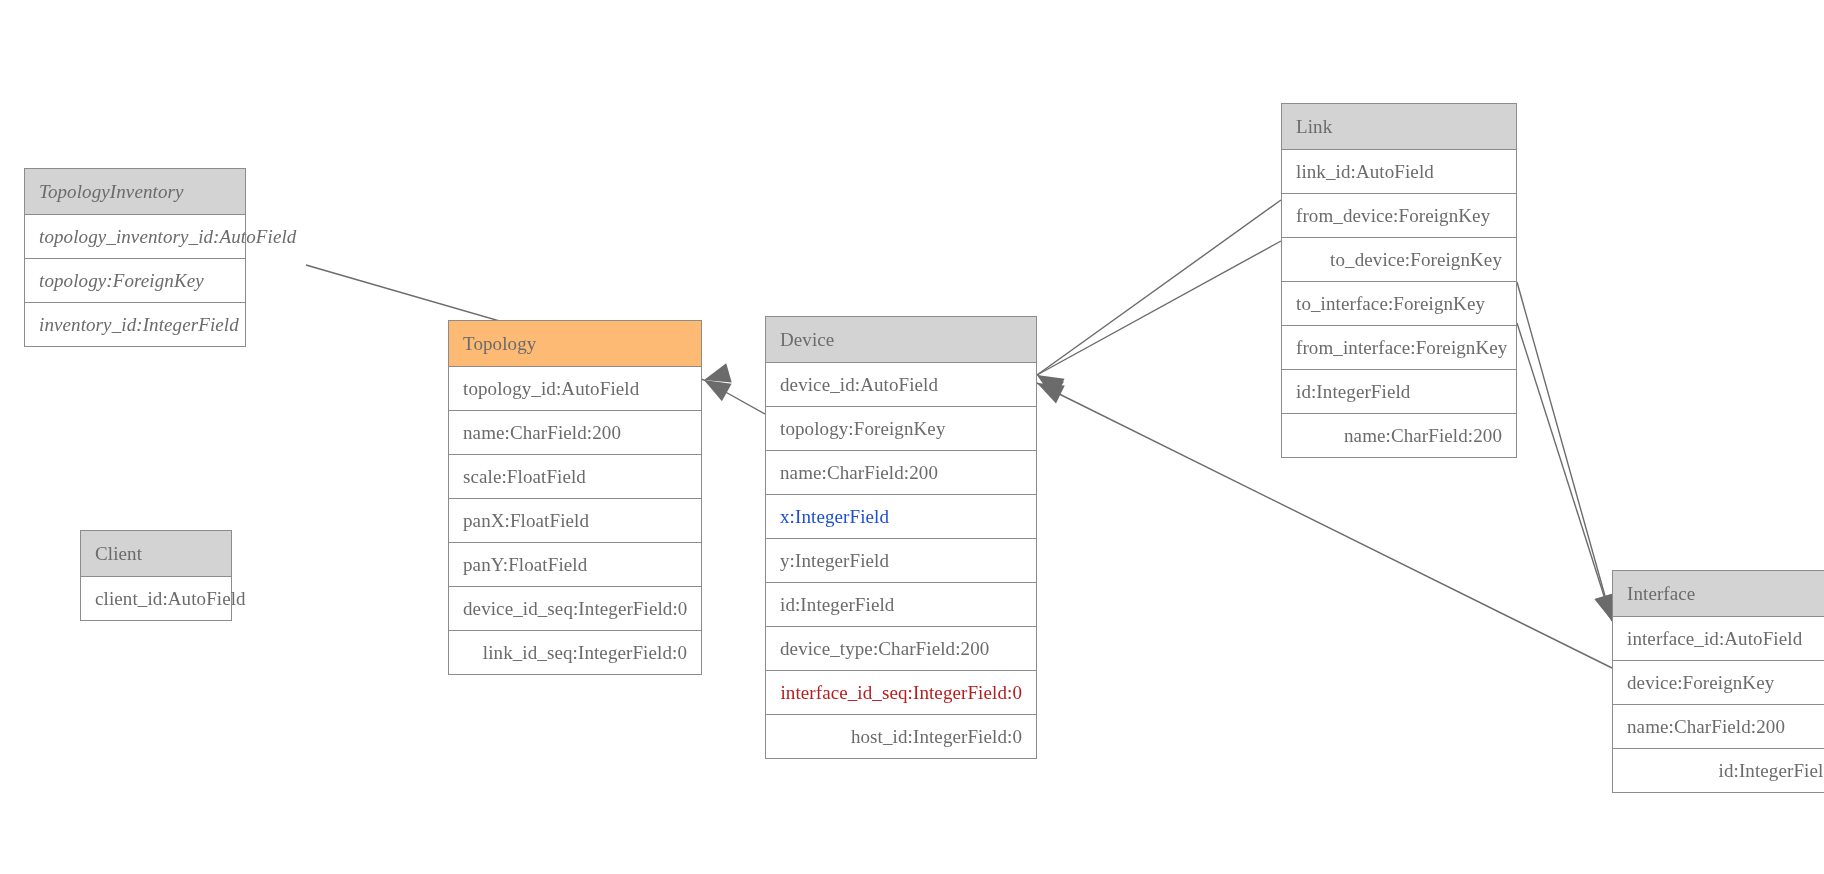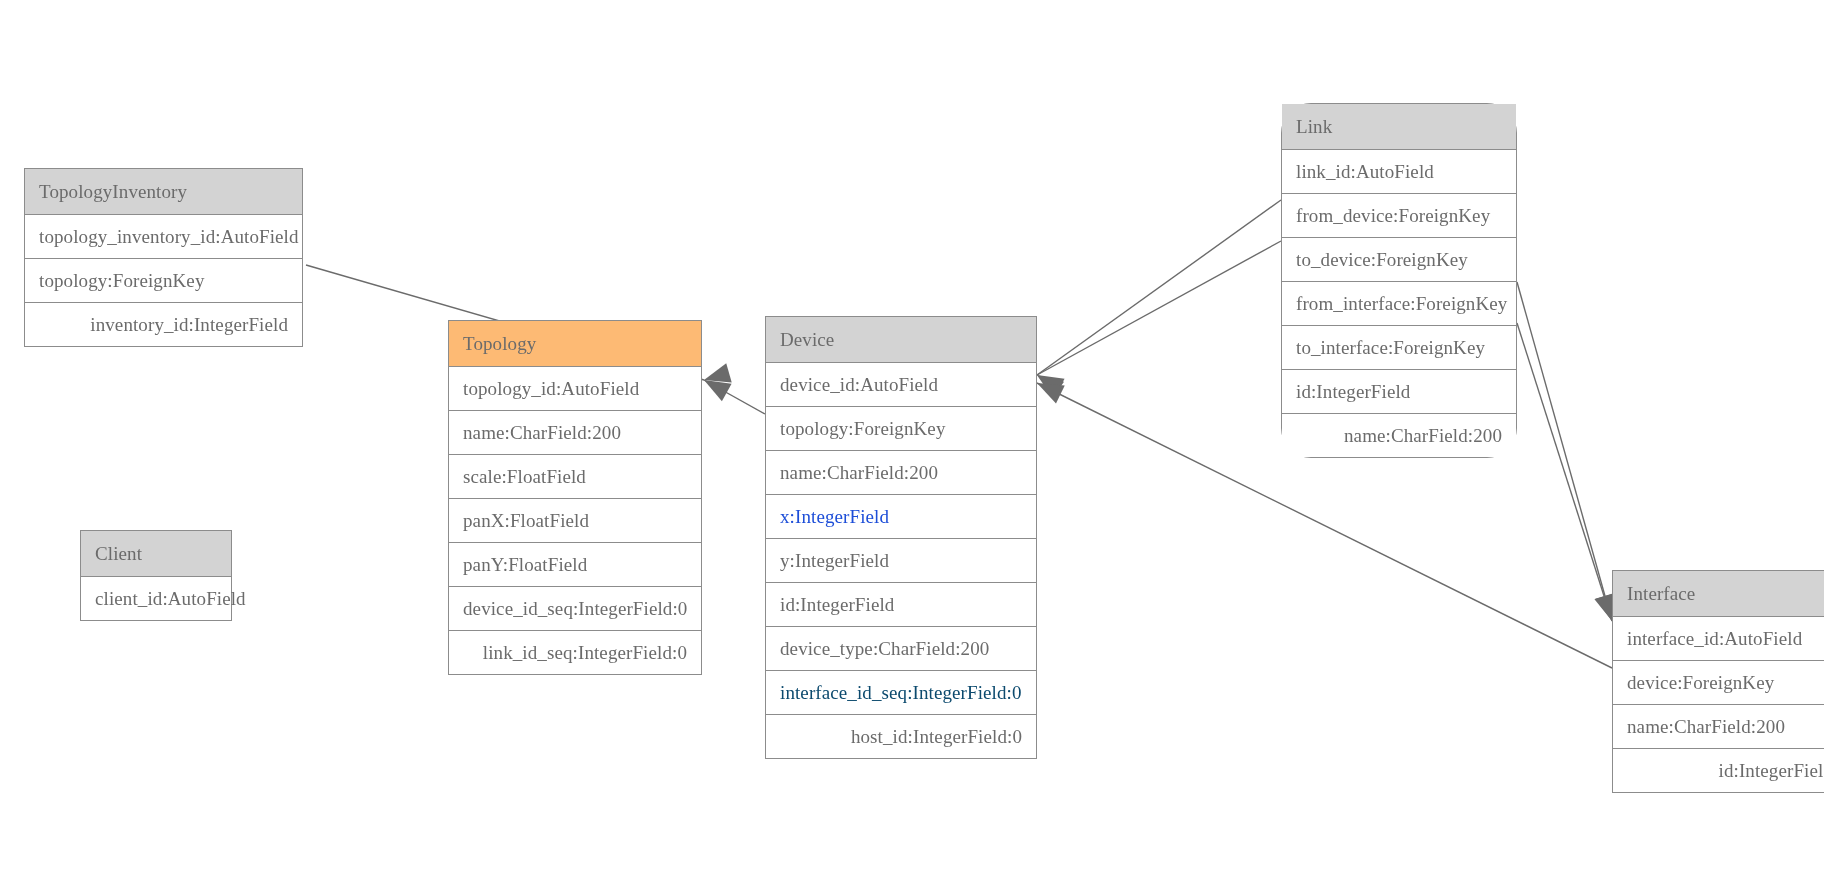--- a/index.html
+++ b/index.html
@@ -87,21 +87,21 @@
         <path d="M1517,282 L1612,621" stroke="#6b6b6b" stroke-width="1.4" fill="none"></path>
         <polygon points="0,0 -26,-10 -26,10" fill="#6b6b6b" transform="translate(1612,621) rotate(74)"></polygon>
       </g>
       <g>
         <path d="M1517,323 L1612,621" stroke="#6b6b6b" stroke-width="1.4" fill="none"></path>
         <polygon points="0,0 -26,-10 -26,10" fill="#6b6b6b" transform="translate(1612,621) rotate(72)"></polygon>
       </g>
     </svg>
 
   <div id="entities">
-      <div class="entity" style="left: 24px; top: 168px; width: 279px; border-color: rgb(140, 140, 140);">
+      <div class="entity" style="left: 24px; top: 168px; width: 222px; border-color: rgb(140, 140, 140); font-style: italic;">
         <div class="entity-header" style="background: rgb(211, 211, 211); color: rgb(107, 107, 107); border-bottom-color: rgb(140, 140, 140);">TopologyInventory</div>
         <div class="entity-row" style="color: rgb(107, 107, 107); border-bottom-color: rgb(140, 140, 140);">topology_inventory_id:AutoField</div>
         <div class="entity-row" style="color: rgb(107, 107, 107); border-bottom-color: rgb(140, 140, 140);">topology:ForeignKey</div>
         <div class="entity-row" style="color: rgb(107, 107, 107); border-bottom-color: rgb(140, 140, 140);">inventory_id:IntegerField</div>
       </div>
       <div class="entity" style="left: 80px; top: 530px; width: 152px; border-color: rgb(140, 140, 140);">
         <div class="entity-header" style="background: rgb(211, 211, 211); color: rgb(107, 107, 107); border-bottom-color: rgb(140, 140, 140);">Client</div>
         <div class="entity-row" style="color: rgb(107, 107, 107); border-bottom-color: rgb(140, 140, 140);">client_id:AutoField</div>
       </div>
       <div class="entity" style="left: 448px; top: 320px; width: 254px; border-color: rgb(140, 140, 140);">
@@ -116,30 +116,30 @@
       </div>
       <div class="entity" style="left: 765px; top: 316px; width: 272px; border-color: rgb(140, 140, 140);">
         <div class="entity-header" style="background: rgb(211, 211, 211); color: rgb(107, 107, 107); border-bottom-color: rgb(140, 140, 140);">Device</div>
         <div class="entity-row" style="color: rgb(107, 107, 107); border-bottom-color: rgb(140, 140, 140);">device_id:AutoField</div>
         <div class="entity-row" style="color: rgb(107, 107, 107); border-bottom-color: rgb(140, 140, 140);">topology:ForeignKey</div>
         <div class="entity-row" style="color: rgb(107, 107, 107); border-bottom-color: rgb(140, 140, 140);">name:CharField:200</div>
         <div class="entity-row" style="color: #1d4ed8; border-bottom-color: rgb(140, 140, 140);">x:IntegerField</div>
         <div class="entity-row" style="color: rgb(107, 107, 107); border-bottom-color: rgb(140, 140, 140);">y:IntegerField</div>
         <div class="entity-row" style="color: rgb(107, 107, 107); border-bottom-color: rgb(140, 140, 140);">id:IntegerField</div>
         <div class="entity-row" style="color: rgb(107, 107, 107); border-bottom-color: rgb(140, 140, 140);">device_type:CharField:200</div>
-        <div class="entity-row" style="color: #0c4a6e; border-bottom-color: rgb(140, 140, 140);">interface_id_seq:IntegerField:0</div>
+        <div class="entity-row" style="color: #b91c1c; border-bottom-color: rgb(140, 140, 140); text-align: right;">interface_id_seq:IntegerField:0</div>
         <div class="entity-row" style="color: rgb(107, 107, 107); border-bottom-color: rgb(140, 140, 140);">host_id:IntegerField:0</div>
       </div>
-      <div class="entity" style="left: 1281px; top: 103px; width: 236px; border-color: rgb(140, 140, 140); border-radius: 30px;">
+      <div class="entity" style="left: 1281px; top: 103px; width: 236px; border-color: rgb(140, 140, 140);">
         <div class="entity-header" style="background: rgb(211, 211, 211); color: rgb(107, 107, 107); border-bottom-color: rgb(140, 140, 140);">Link</div>
         <div class="entity-row" style="color: rgb(107, 107, 107); border-bottom-color: rgb(140, 140, 140);">link_id:AutoField</div>
         <div class="entity-row" style="color: rgb(107, 107, 107); border-bottom-color: rgb(140, 140, 140);">from_device:ForeignKey</div>
-        <div class="entity-row" style="color: rgb(107, 107, 107); border-bottom-color: rgb(140, 140, 140);">to_device:ForeignKey</div>
+        <div class="entity-row" style="color: rgb(107, 107, 107); border-bottom-color: rgb(140, 140, 140); text-align: right;">to_device:ForeignKey</div>
+        <div class="entity-row" style="color: rgb(107, 107, 107); border-bottom-color: rgb(140, 140, 140);">to_interface:ForeignKey</div>
         <div class="entity-row" style="color: rgb(107, 107, 107); border-bottom-color: rgb(140, 140, 140);">from_interface:ForeignKey</div>
-        <div class="entity-row" style="color: rgb(107, 107, 107); border-bottom-color: rgb(140, 140, 140);">to_interface:ForeignKey</div>
         <div class="entity-row" style="color: rgb(107, 107, 107); border-bottom-color: rgb(140, 140, 140);">id:IntegerField</div>
         <div class="entity-row" style="color: rgb(107, 107, 107); border-bottom-color: rgb(140, 140, 140);">name:CharField:200</div>
       </div>
       <div class="entity" style="left: 1612px; top: 570px; width: 236px; border-color: rgb(140, 140, 140);">
         <div class="entity-header" style="background: rgb(211, 211, 211); color: rgb(107, 107, 107); border-bottom-color: rgb(140, 140, 140);">Interface</div>
         <div class="entity-row" style="color: rgb(107, 107, 107); border-bottom-color: rgb(140, 140, 140);">interface_id:AutoField</div>
         <div class="entity-row" style="color: rgb(107, 107, 107); border-bottom-color: rgb(140, 140, 140);">device:ForeignKey</div>
         <div class="entity-row" style="color: rgb(107, 107, 107); border-bottom-color: rgb(140, 140, 140);">name:CharField:200</div>
         <div class="entity-row" style="color: rgb(107, 107, 107); border-bottom-color: rgb(140, 140, 140);">id:IntegerField</div>
       </div>

